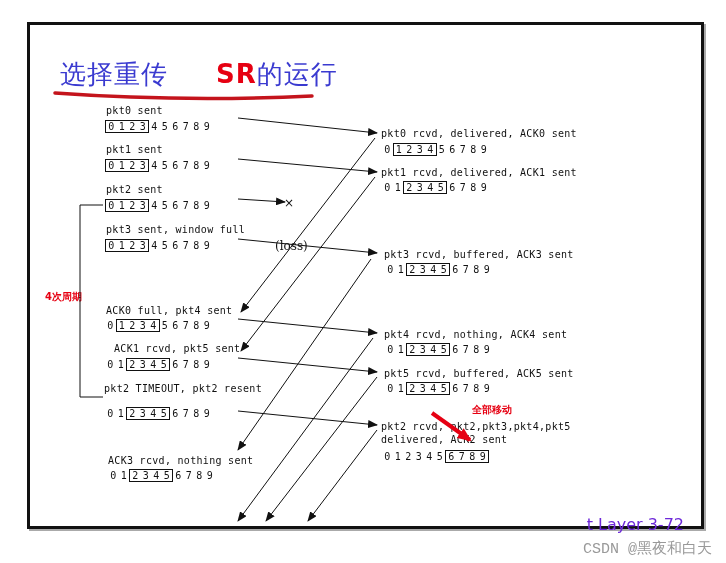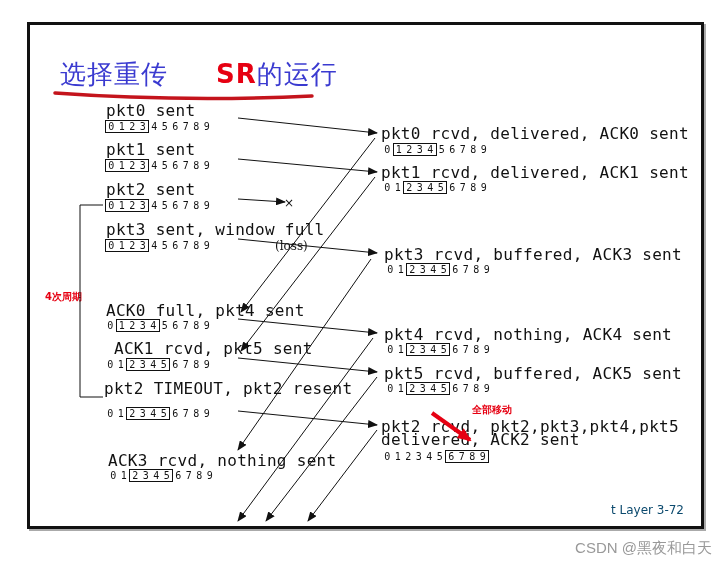--- a/index.html
+++ b/index.html
@@ -1,27 +1,27 @@
 <!DOCTYPE html>
 <html><head>
 <meta charset="utf-8">
 <style>
   html, body { margin:0; padding:0; background:#ffffff; }
   body { width:726px; height:563px; position:relative; overflow:hidden; font-family:"DejaVu Sans Mono","Liberation Mono",monospace; }
   .frame { position:absolute; left:27px; top:22px; width:677px; height:507px; border:3px solid #111; box-sizing:border-box; background:#fff; box-shadow:2px 2px 0 #aaa; }
   .title { position:absolute; left:60px; top:57px; font-family:"DejaVu Sans","Liberation Sans",sans-serif; font-size:26px; color:#3a3ad0; letter-spacing:1px; white-space:nowrap; }
   .title .sr { color:#e60012; font-weight:bold;margin-left:48px; }
-  .lbl { position:absolute; font-size:16px; color:#111; white-space:nowrap; line-height:12px; letter-spacing:0.3px; }
+  .lbl { position:absolute; font-size:10px; color:#111; white-space:nowrap; line-height:12px; letter-spacing:0.3px; }
   .seq { position:absolute; font-size:10px; color:#111; white-space:nowrap; line-height:13px; display:flex; }
   .seq span { display:inline-block; width:10.5px; text-align:center; }
   .seq .win { border:1px solid #111; display:inline-flex; height:13px; box-sizing:border-box; line-height:11px; }
   .loss { position:absolute; font-family:"DejaVu Serif","Liberation Serif",serif; font-size:12px; color:#111;margin-top:28px; }
   .note-red { position:absolute; font-family:"DejaVu Sans","Liberation Sans",sans-serif; color:#e60012; font-size:10px; white-space:nowrap;font-weight:bold; }
-  .footer { position:absolute; right:42px; top:503px; font-family:"DejaVu Sans","Liberation Sans",sans-serif; font-size:12px; color:#0c4a6e; }
-  .watermark { position:absolute; right:14px; bottom:5px; font-family:Liberation Sans, sans-serif; font-size:15px; color:#999; }
+  .footer { position:absolute; right:42px; top:515px; font-family:"DejaVu Sans","Liberation Sans",sans-serif; font-size:16px; color:#6d28d9; }
+  .watermark { position:absolute; right:14px; bottom:5px; font-family:Liberation Mono, monospace; font-size:15px; color:#999; }
   svg.overlay { position:absolute; left:0; top:0; }
 </style>
 </head>
 <body>
 
 <div class="frame"></div>
 
 <div class="title"><span>选择重传</span><span class="sr">SR</span><span>的运行</span></div>
 
 <div class="lbl" style="left:106px;top:105px">pkt0 sent</div>

